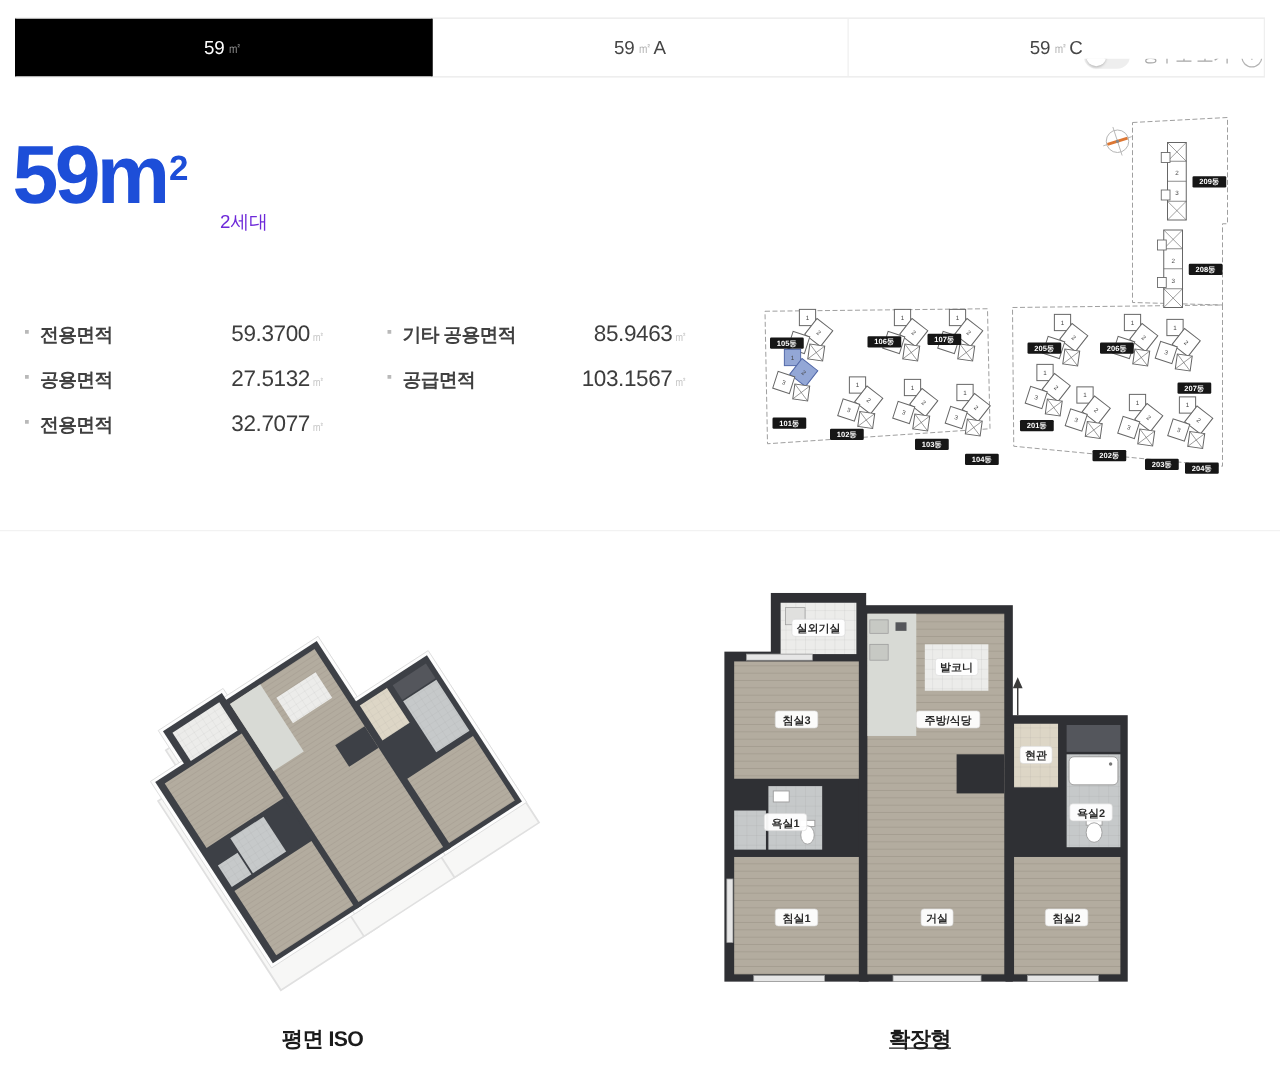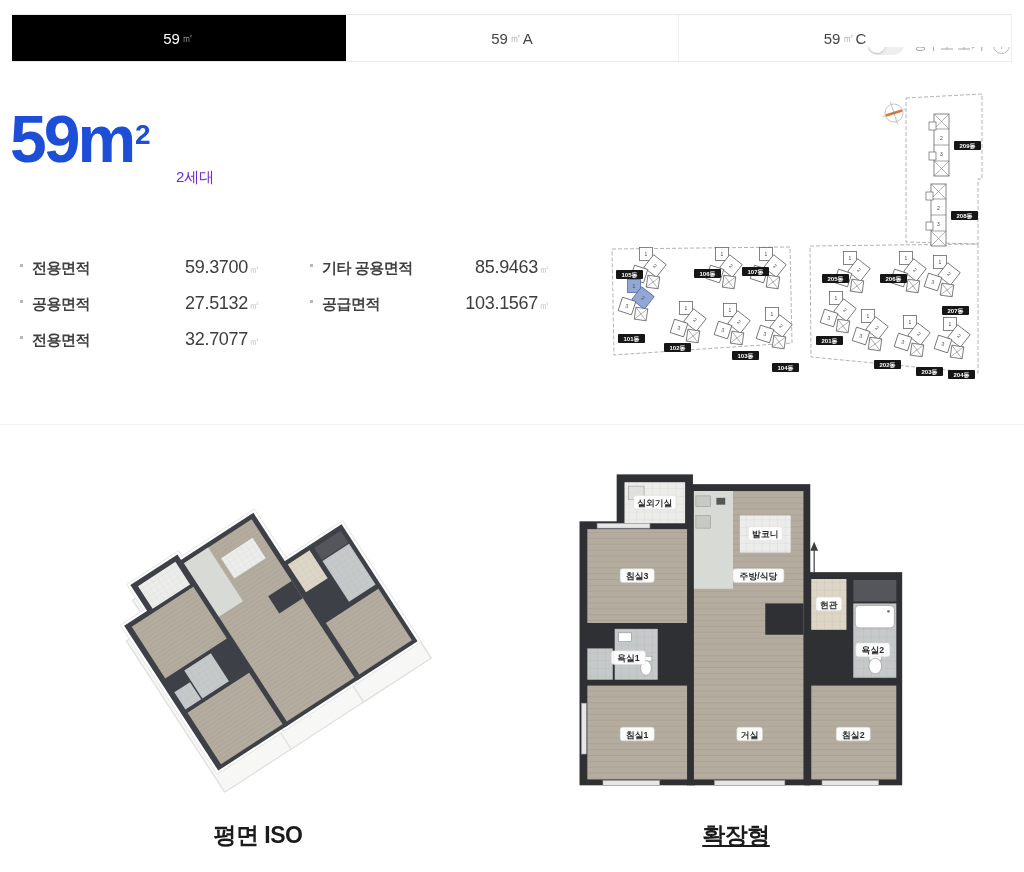--- a/index.html
+++ b/index.html
@@ -42,21 +42,21 @@
   .albl{font-size:15px;font-weight:700;color:#404040;letter-spacing:-.5px;white-space:nowrap;}
   .aval{margin-left:auto;font-size:18px;color:#3d3d3d;letter-spacing:-.3px;}
   .aunit{font-size:11px;color:#c6c6c6;margin-left:1px;}
 
   .divider{position:absolute;left:0;top:424px;width:1024px;height:0;border-top:1px solid #f2f2f2;}
 
   .siteplan{position:absolute;left:594px;top:86px;}
   .plan-iso{position:absolute;left:68px;top:438px;}
   .plan-2d{position:absolute;left:558px;top:452px;}
 
-  .caption{position:absolute;top:820px;font-size:23px;font-weight:700;color:#1b1b1b;
+  .caption{position:absolute;top:820px;font-size:17px;font-weight:700;color:#1b1b1b;
            text-align:center;letter-spacing:-.5px;}
   .cap-iso{left:70px;width:376px;}
   .cap-ext{left:560px;width:352px;text-decoration:underline;}
 </style>
 </head>
 <body>
 
 <div class="tabbar">
   <div class="tab active">
     <span>59</span>

